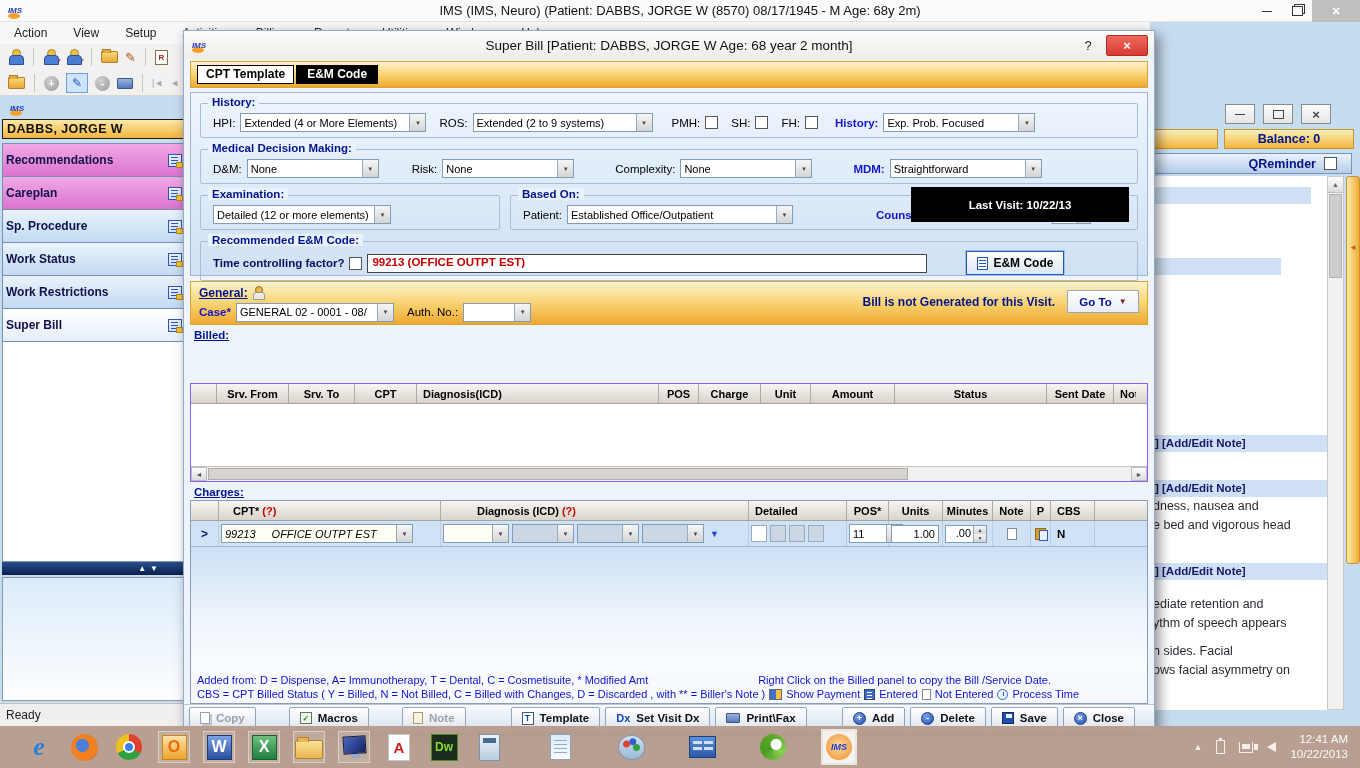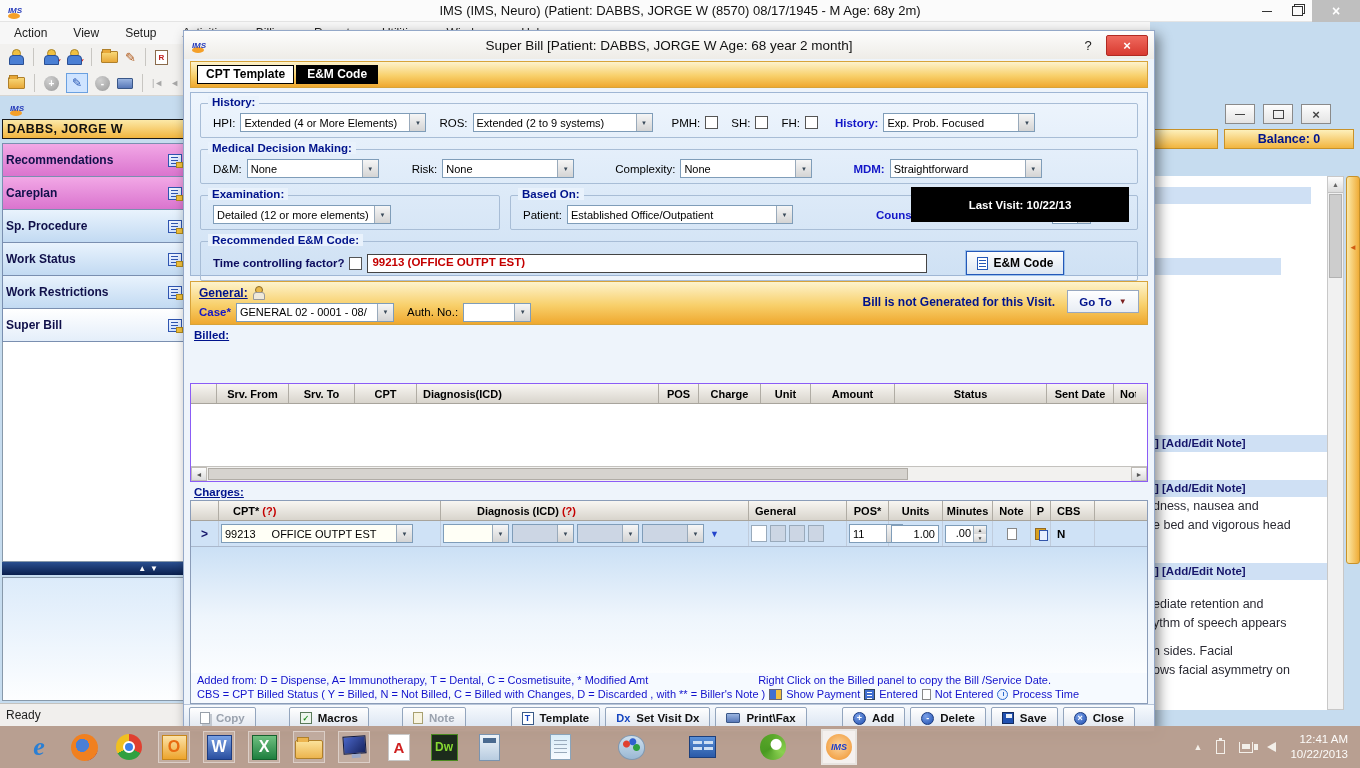--- a/index.html
+++ b/index.html
@@ -315,20 +315,24 @@
   <div class="rpanel">
     <div class="cw-controls">
       <span class="cw-b min"></span>
       <span class="cw-b res"></span>
       <span class="cw-b cls">×</span>
     </div>
     <div class="goldbar gb-stub"></div>
     <div class="goldbar gb-bal">
       <span>Balance: 0</span>
     </div>
+    <div class="qrem">
+      <span>QReminder</span>
+      <span class="cb"></span>
+    </div>
     <div class="rp-content">
       <div class="hl" style="top:11px; width:160px;"></div>
       <div class="hl" style="top:82px; width:130px;"></div>
       <div class="hl" style="top:259px; width:176px;"><span class="notelink">]  [Add/Edit Note]</span></div>
       <div class="hl" style="top:304px; width:176px;"><span class="notelink">]  [Add/Edit Note]</span></div>
       <span class="rp-line" style="top:323px;">dness, nausea and</span>
       <span class="rp-line" style="top:342px;">e bed and vigorous head</span>
       <div class="hl" style="top:387px; width:176px;"><span class="notelink">]  [Add/Edit Note]</span></div>
       <span class="rp-line" style="top:421px;">ediate retention and</span>
       <span class="rp-line" style="top:440px;">ythm of speech appears</span>
@@ -517,33 +521,33 @@
         <div class="thead">
           <span class="th" style="width:28px;"></span>
           <span class="th left" style="width:222px; padding-left:14px;">
               <span>CPT*</span>
               <span class="redq">(?)</span>
             </span>
           <span class="th left" style="width:308px; padding-left:36px;">
               <span>Diagnosis (ICD)</span>
               <span class="redq">(?)</span>
             </span>
-          <span class="th left" style="width:98px;">General</span>
+          <span class="th left" style="width:98px;">Detailed</span>
           <span class="th" style="width:42px;">POS*</span>
           <span class="th" style="width:54px;">Units</span>
           <span class="th" style="width:50px;">Minutes</span>
           <span class="th" style="width:38px;">Note</span>
           <span class="th" style="width:20px;">P</span>
           <span class="th left" style="width:44px;">CBS</span>
           <span class="th" style="width:41px; border-right:none;"></span>
         </div>
         <div class="crow">
           <span class="ccell rowsel" style="width:28px;">&gt;</span>
           <span class="ccell" style="width:222px;">
-            <span class="dd" style="width:192px; background:#fffff6;">
+            <span class="dd" style="width:192px; background:#fffff6;font-style:italic;">
                 <span class="dd-t"><span>99213</span><span style="display:inline-block; width:16px;"></span><span>OFFICE OUTPT EST</span></span>
                 <span class="dd-a"></span>
               </span>
           </span>
           <span class="ccell" style="width:308px;">
             <span class="dd" style="width:66px; background:#fffff6;">
                 <span class="dd-t"></span>
                 <span class="dd-a"></span>
               </span>
             <span class="dd gray" style="width:62px;">

